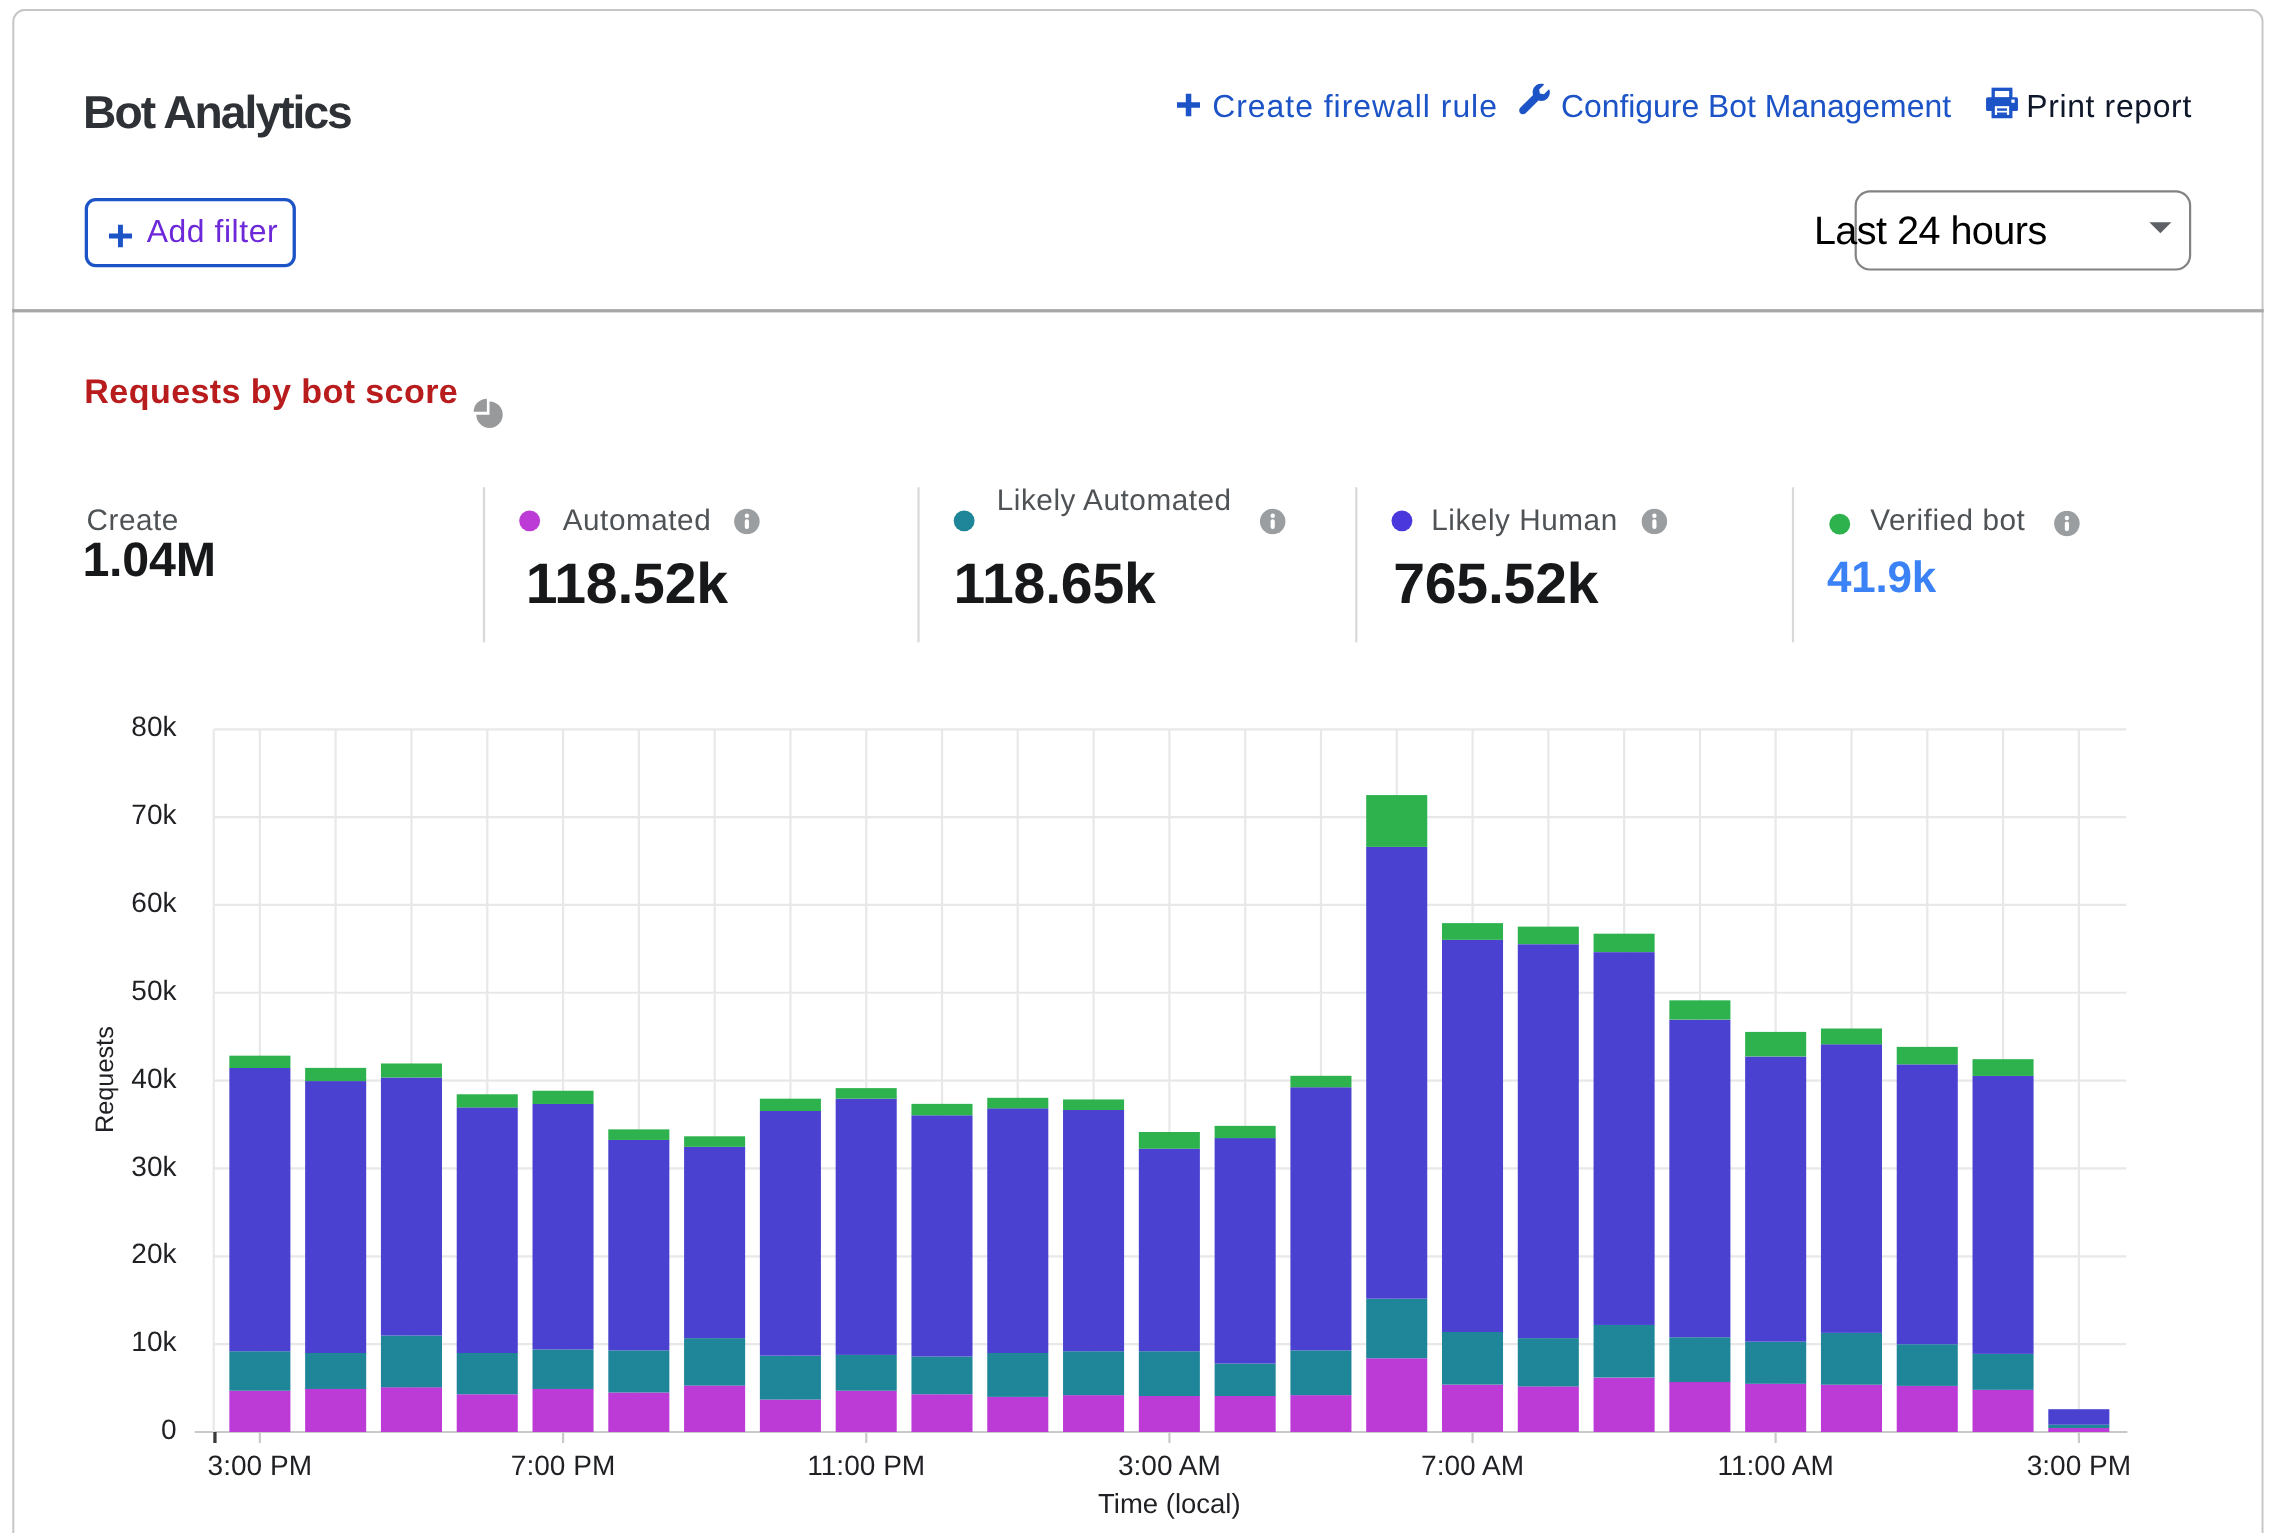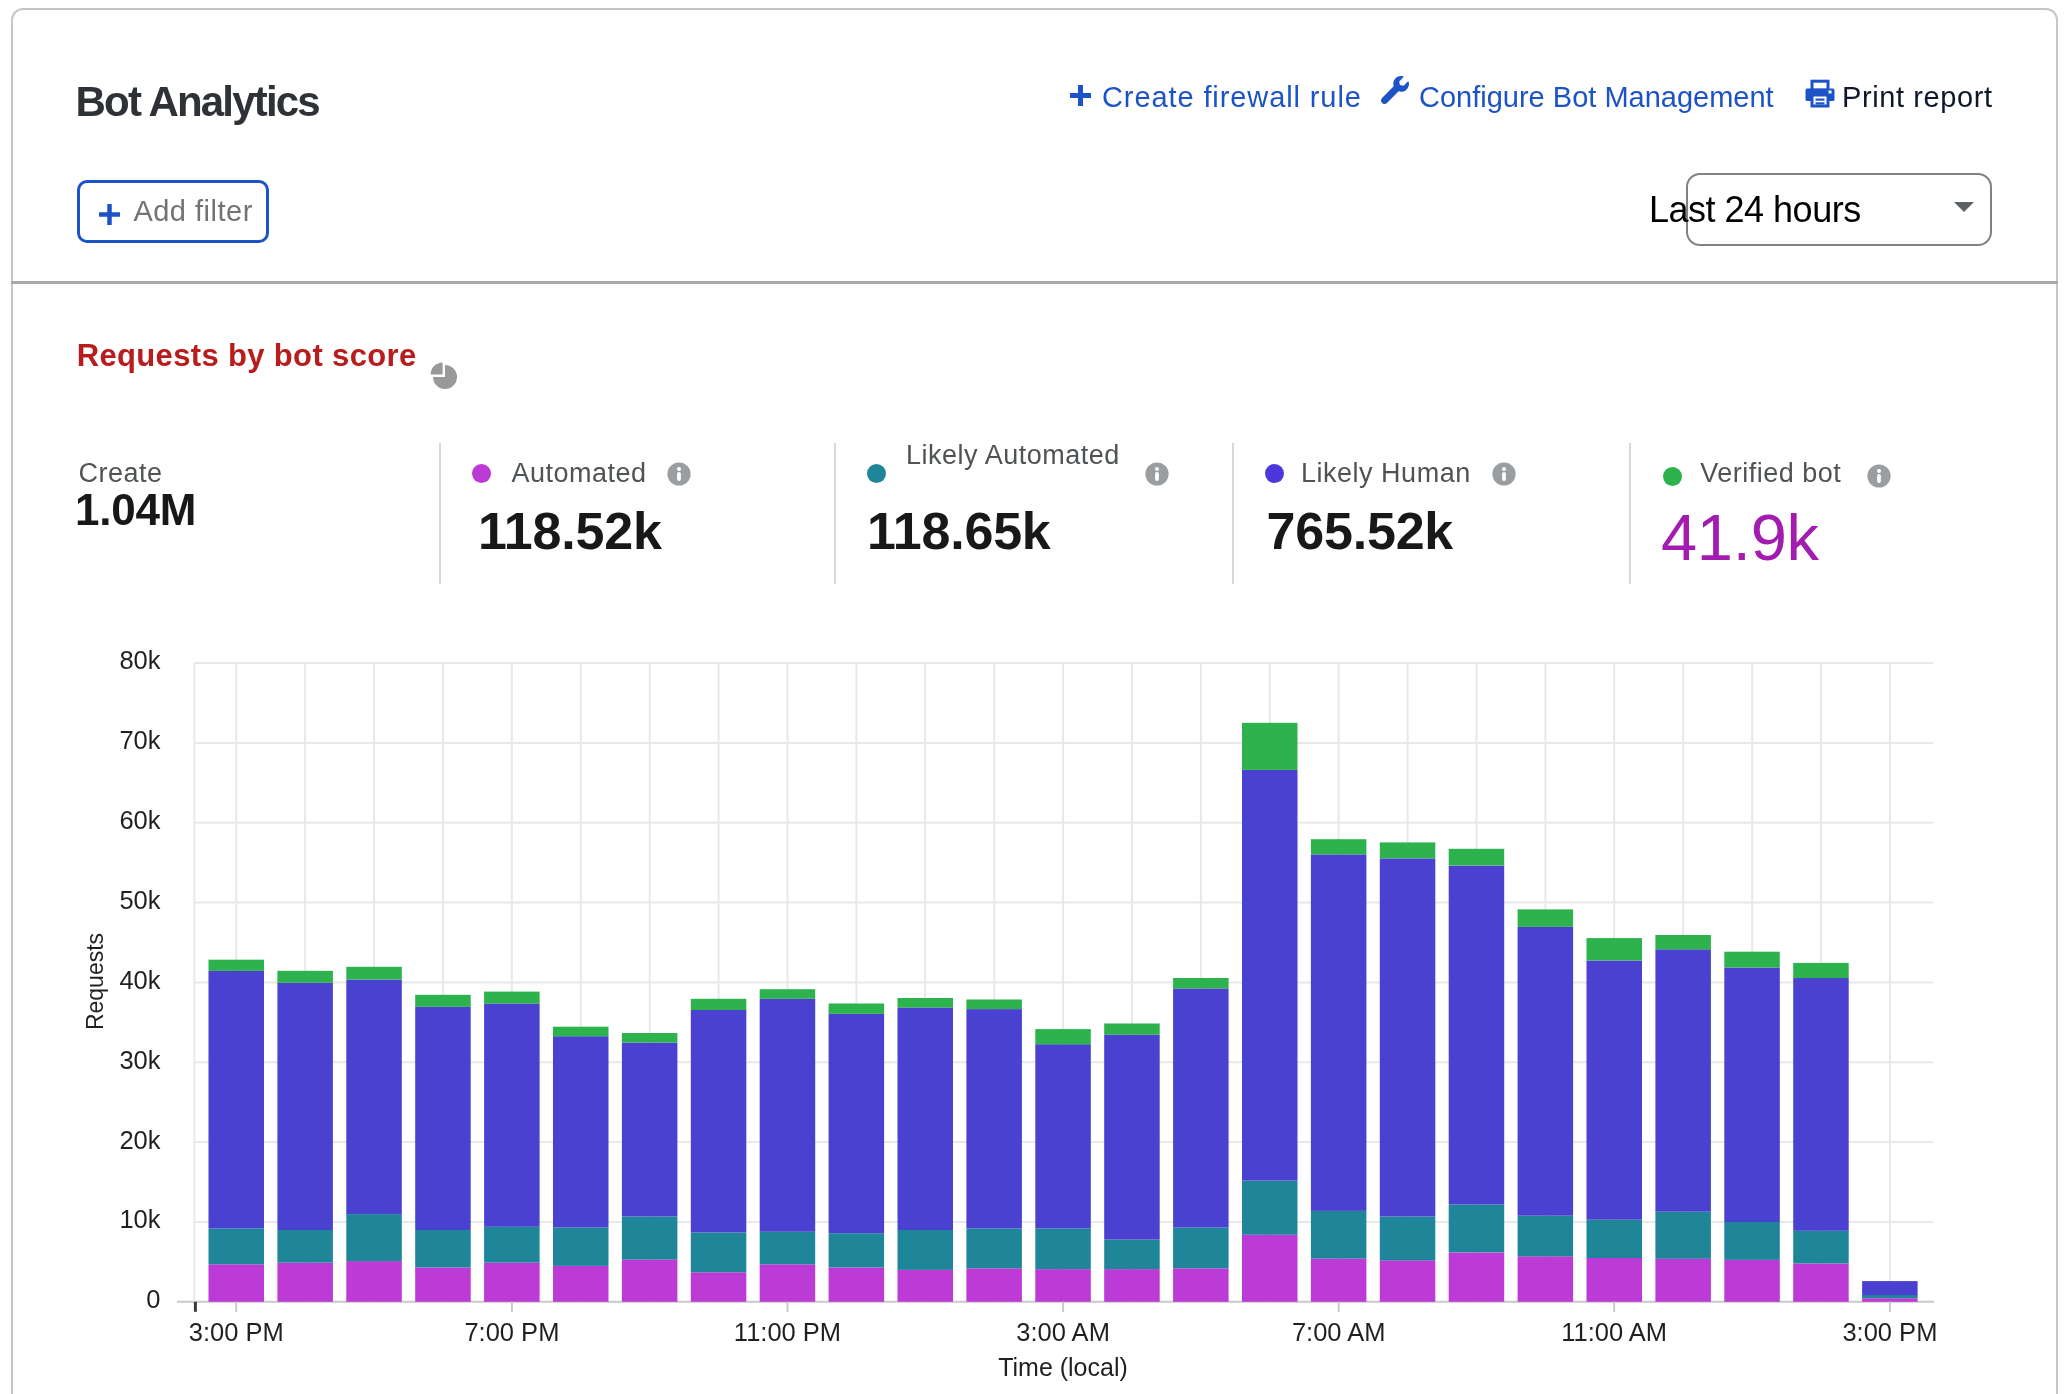--- a/index.html
+++ b/index.html
@@ -27,21 +27,21 @@
     <rect x="10.5" y="19.5" width="9" height="2.2" fill="#1c53c6"></rect>
     <rect x="10.5" y="23.3" width="9" height="2.2" fill="#1c53c6"></rect>
   </svg>
 <div class="abs" style="left:1842px;top:83px;font-size:29px;line-height:1;color:#0f172a;letter-spacing:0.6px">Print report</div>
 
 <div class="abs" style="left:77px;top:180px;width:192px;height:63px;border:3px solid #1c53c6;border-radius:10px"></div>
 <svg style="position:absolute;left:99.1px;top:203.5px" width="21" height="21" viewBox="0 0 21 21">
     <line x1="10.5" y1="0" x2="10.5" y2="21" stroke="#1c53c6" stroke-width="4.5"></line>
     <line x1="0" y1="10.5" x2="21" y2="10.5" stroke="#1c53c6" stroke-width="4.5"></line>
   </svg>
-<div class="abs" style="left:133.4px;top:197.3px;font-size:29px;line-height:1;color:#737373;letter-spacing:0.5px">Add filter</div>
+<div class="abs" style="left:133.4px;top:197.3px;font-size:29px;line-height:1;color:#6d28d9;letter-spacing:0.5px">Add filter</div>
 
 <div class="abs" style="left:1685.5px;top:173px;width:306px;height:73px;border:2px solid #828282;border-radius:14px"></div>
 <div class="abs" style="left:1649px;top:191.7px;font-size:36px;line-height:1;color:#000000;letter-spacing:-0.5px">Last 24 hours</div>
 <div style="position:absolute;left:1953.8px;top:202px;width:0;height:0;border-left:10.2px solid transparent;border-right:10.2px solid transparent;border-top:10px solid #5d6165"></div>
 
 <div class="abs" style="left:76.7px;top:340px;font-size:31px;font-weight:bold;line-height:1;color:#b91c1c;letter-spacing:0.35px">Requests by bot score</div>
 <svg style="position:absolute;left:430px;top:361px" width="28" height="28" viewBox="0 0 28 28">
     <path fill="#97999b" d="M15 4 A 12 12 0 1 1 3 16 L 15 16 Z"></path>
     <path fill="#97999b" d="M0.6 13.4 A 12 12 0 0 1 12.6 1.4 L 12.6 13.4 Z"></path>
   </svg>
@@ -81,21 +81,21 @@
   </svg>
 <div class="abs" style="left:1266.5px;top:504.7px;font-size:52px;font-weight:bold;line-height:1;color:#17181a;letter-spacing:-0.2px">765.52k</div>
 
 <div style="position:absolute;left:1662.7px;top:466.5px;width:19.0px;height:19.0px;border-radius:50%;background:#2db24e"></div>
 <div class="abs" style="left:1700.2px;top:460.3px;font-size:27px;line-height:1;color:#4f5356;letter-spacing:0.5px">Verified bot</div>
 <svg style="position:absolute;left:1866.5px;top:464px" width="24" height="24" viewBox="0 0 24 24">
     <circle cx="12" cy="12" r="11.6" fill="#9b9ea1"></circle>
     <circle cx="12" cy="6.9" r="2" fill="#fff"></circle>
     <rect x="10.1" y="10.1" width="3.8" height="8.8" rx="1.9" fill="#fff"></rect>
   </svg>
-<div class="abs" style="left:1660.9px;top:504.7px;font-size:65px;font-weight:normal;line-height:1;color:#a21caf;letter-spacing:-0.2px">41.9k</div>
+<div class="abs" style="left:1660.9px;top:504.7px;font-size:40px;font-weight:bold;line-height:1;color:#3b82f6;letter-spacing:-0.2px">41.9k</div>
 
 <svg width="2070" height="1394" viewBox="0 0 2070 1394" style="position:absolute;left:0;top:0;font-family:'Liberation Sans',sans-serif;">
 <line x1="194.3" y1="663.0" x2="1933.0" y2="663.0" stroke="#e8e8e8" stroke-width="2"></line>
 <line x1="194.3" y1="742.9" x2="1933.0" y2="742.9" stroke="#e8e8e8" stroke-width="2"></line>
 <line x1="194.3" y1="822.7" x2="1933.0" y2="822.7" stroke="#e8e8e8" stroke-width="2"></line>
 <line x1="194.3" y1="902.5" x2="1933.0" y2="902.5" stroke="#e8e8e8" stroke-width="2"></line>
 <line x1="194.3" y1="982.4" x2="1933.0" y2="982.4" stroke="#e8e8e8" stroke-width="2"></line>
 <line x1="194.3" y1="1062.2" x2="1933.0" y2="1062.2" stroke="#e8e8e8" stroke-width="2"></line>
 <line x1="194.3" y1="1142.1" x2="1933.0" y2="1142.1" stroke="#e8e8e8" stroke-width="2"></line>
 <line x1="194.3" y1="1221.9" x2="1933.0" y2="1221.9" stroke="#e8e8e8" stroke-width="2"></line>

